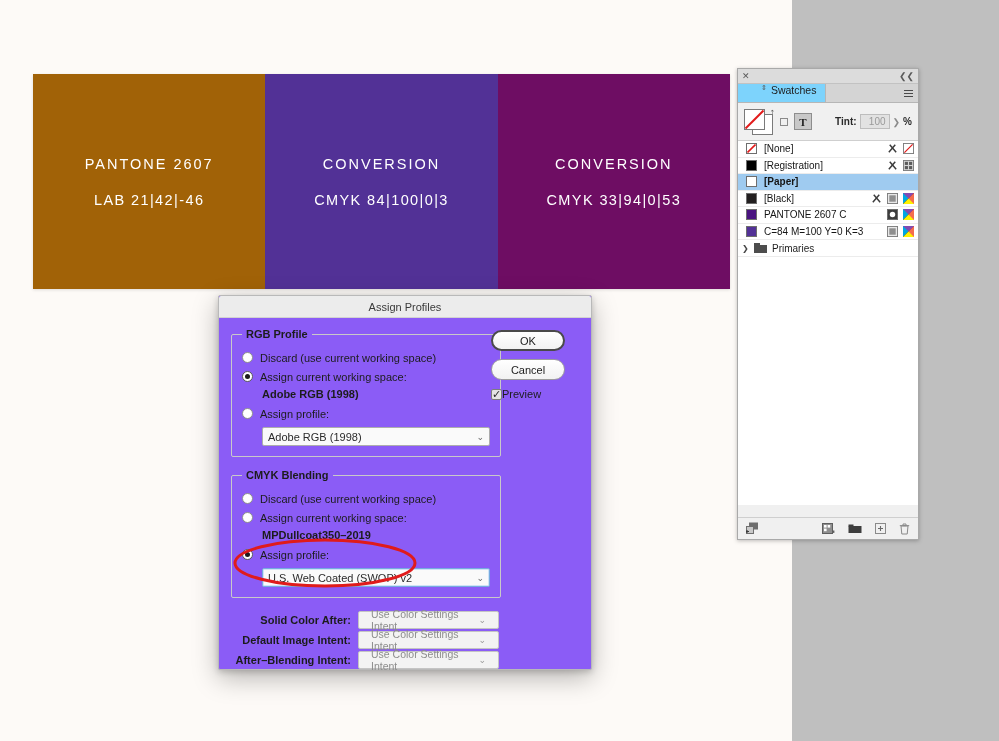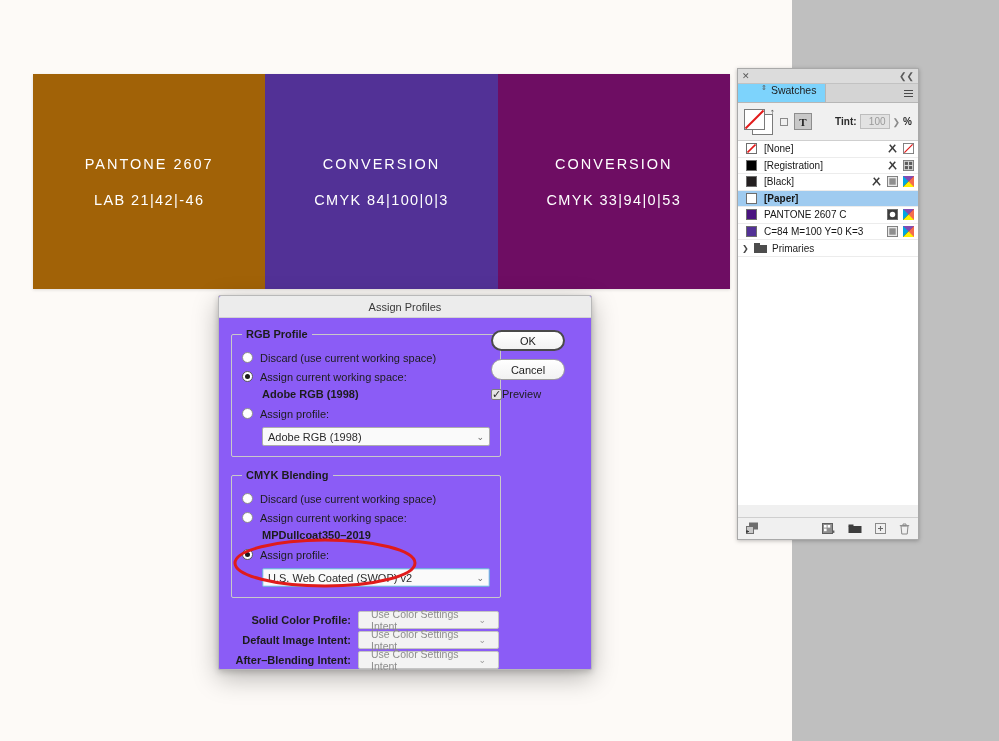--- a/index.html
+++ b/index.html
@@ -341,44 +341,44 @@
         <svg class="ic" viewBox="0 0 12 12">
           <rect x="0.5" y="0.5" width="11" height="11" fill="#d6d6d6" stroke="#7a7a7a"></rect>
           <rect x="2" y="2" width="3.4" height="3.4" fill="#5b5b5b"></rect>
           <rect x="6.6" y="2" width="3.4" height="3.4" fill="#5b5b5b"></rect>
           <rect x="2" y="6.6" width="3.4" height="3.4" fill="#5b5b5b"></rect>
           <rect x="6.6" y="6.6" width="3.4" height="3.4" fill="#5b5b5b"></rect>
         </svg>
       </span>
     </div>
 
+    <div class="sw-row selected">
+      <span class="sw-chip" style="background:#fff"></span>
+      <span class="sw-name">[Paper]</span>
+      <span class="sw-icons"></span>
+    </div>
+
     <div class="sw-row">
       <span class="sw-chip" style="background:#231f20"></span>
       <span class="sw-name">[Black]</span>
       <span class="sw-icons">
         <svg class="ic" viewBox="0 0 12 12">
           <path d="M2 10 L9 2 M3 2 L10 10" stroke="#3b3b3b" stroke-width="1.6" fill="none"></path>
         </svg>
         <svg class="ic" viewBox="0 0 12 12">
           <rect x="0.5" y="0.5" width="11" height="11" fill="#e8e8e8" stroke="#7a7a7a"></rect>
           <rect x="2.5" y="2.5" width="7" height="7" fill="#8f8f8f"></rect>
         </svg>
         <svg class="ic" viewBox="0 0 12 12">
           <rect x="0" y="0" width="12" height="12" fill="#111"></rect>
           <polygon points="0,0 12,0 0,12" fill="#00a7e1"></polygon>
           <polygon points="12,0 12,12 0,12" fill="#fff200"></polygon>
           <polygon points="0,0 12,0 12,12" fill="#ec008c" opacity="0.55"></polygon>
         </svg>
       </span>
-    </div>
-
-    <div class="sw-row selected">
-      <span class="sw-chip" style="background:#fff"></span>
-      <span class="sw-name">[Paper]</span>
-      <span class="sw-icons"></span>
     </div>
 
     <div class="sw-row">
       <span class="sw-chip" style="background:#4a1480"></span>
       <span class="sw-name">PANTONE 2607 C</span>
       <span class="sw-icons">
         <svg class="ic" viewBox="0 0 12 12">
           <rect x="0.5" y="0.5" width="11" height="11" fill="#3d3d3d" stroke="#6a6a6a"></rect>
           <circle cx="6" cy="6" r="3" fill="#fff"></circle>
         </svg>
@@ -505,21 +505,21 @@
       </div>
 
       <div class="select focused" style="margin-top:4px">
         <span>U.S. Web Coated (SWOP) v2</span>
         <span class="chev">⌄</span>
       </div>
     </fieldset>
 
     <div id="intents">
       <div class="intent-row">
-        <span class="intent-label">Solid Color Profile:</span>
+        <span class="intent-label">Solid Color After:</span>
         <span class="intent-select">
           <span>Use Color Settings Intent</span>
           <span class="chev">⌄</span>
         </span>
       </div>
       <div class="intent-row">
         <span class="intent-label">Default Image Intent:</span>
         <span class="intent-select">
           <span>Use Color Settings Intent</span>
           <span class="chev">⌄</span>

